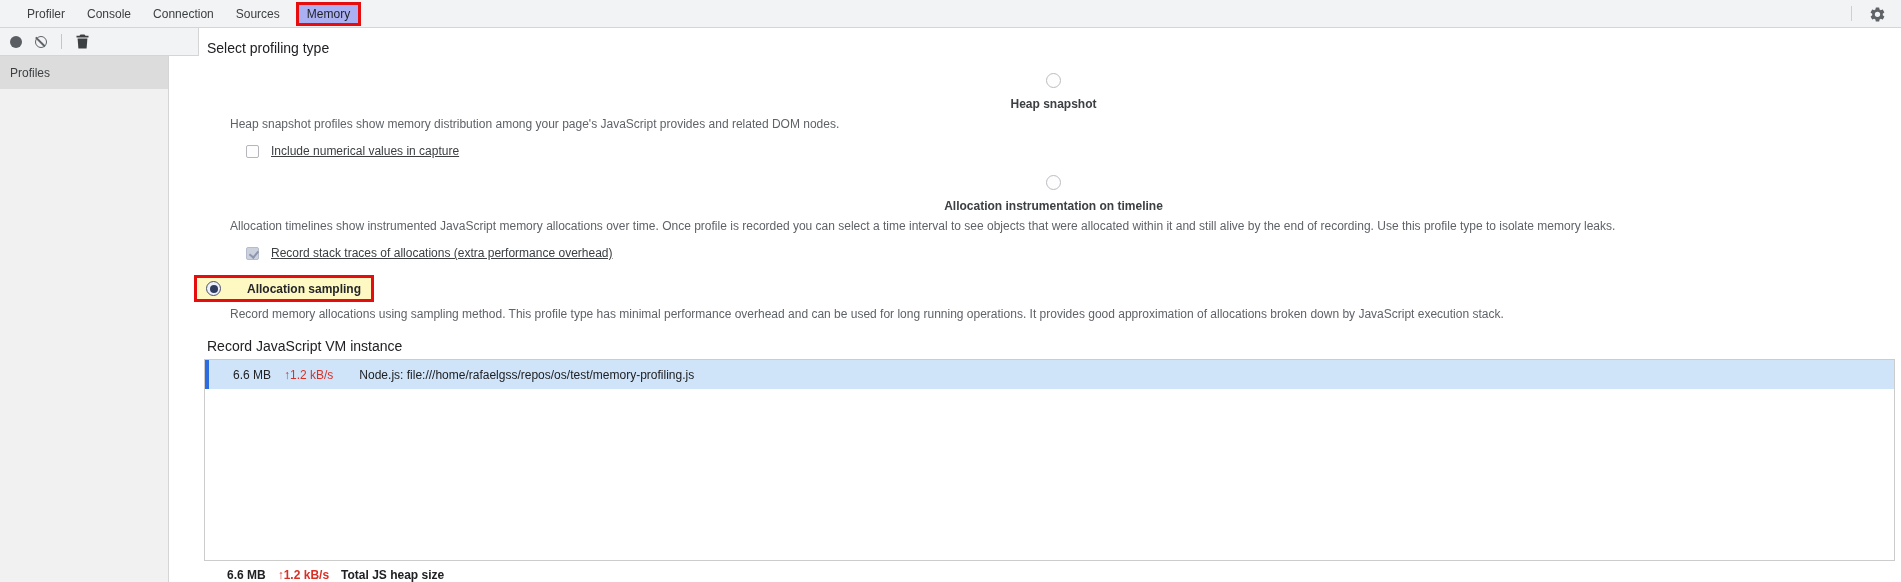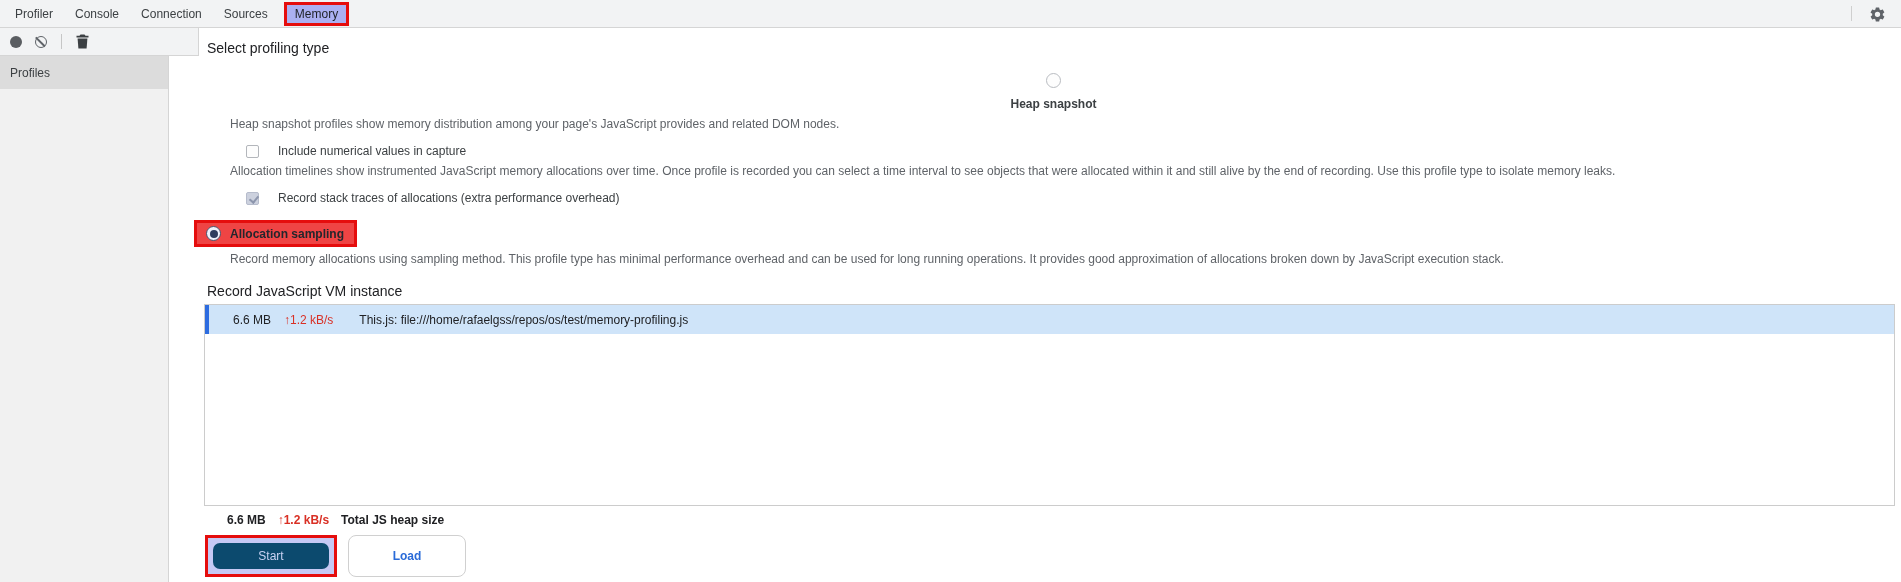--- a/index.html
+++ b/index.html
@@ -9,21 +9,21 @@
     background:#ffffff;
     font-family:"Liberation Sans","DejaVu Sans",sans-serif;
     font-size:12px; color:#3c4043;
     -webkit-font-smoothing:antialiased;
   }
 
   
   .tabbar {
     position:absolute; top:0; left:0; right:0; height:28px;
     background:#f2f3f4; border-bottom:1px solid #d5d5d5;
-    display:flex; align-items:center; padding-left:4px;
+    display:flex; align-items:center; padding-left:16px;
   }
   .tab {
     padding:0 11px; height:27px; display:flex; align-items:center;
     color:#3c4043; cursor:default; white-space:nowrap;
   }
   .tab.active {
     height:auto; background:#abb0f2; border:3px solid #e50d0d;
     padding:2px 8px; margin-left:5px; color:#1d2026;
   }
   .tabbar-divider {
@@ -70,33 +70,33 @@
   .radio {
     width:15px; height:15px; border:1.5px solid #b9bcc1; border-radius:50%;
     background:#fdfdfd; position:relative; flex:none;
   }
   .radio.selected { border-color:#49526b; background:#eef0fb; }
   .radio.selected::after {
     content:""; position:absolute; inset:2.5px; border-radius:50%; background:#2e3c5e;
   }
   .option-label { font-weight:700; color:#3c4043; }
   .option-desc { margin:6px 0 0 24px; color:#5f6368; }
-  .checkbox-row { display:flex; align-items:center; gap:19px; margin:13px 0 3px 40px; }
+  .checkbox-row { display:flex; align-items:center; gap:12px; margin:13px 0 3px 40px;text-decoration:underline; }
   .checkbox {
     width:13px; height:13px; border:1px solid #b3b6bb; border-radius:2px;
     background:#fdfdfd; position:relative; flex:none;
   }
   .checkbox.checked { background:#ccd1de; border-color:#b6bccc; }
   .checkbox.checked::after {
     content:""; position:absolute; left:4px; top:1px; width:4px; height:7px;
     border:solid #8d96ad; border-width:0 2px 2px 0; transform:rotate(40deg);
   }
   .sampling-wrap {
-    display:inline-flex; align-items:center; gap:9px;
-    border:3px solid #e50d0d; background:#ef4444;
+    display:inline-flex; align-items:center; gap:26px;
+    border:3px solid #e50d0d; background:#fef9c3;
     padding:3px 10px 3px 9px; margin:12px 0 0 -12px;
   }
   .sampling-wrap .option-label { color:#24262c; }
   .desc-sampling { margin-top:5px; }
   .vm-heading { margin-top:17px; }
 
   .vm-table {
     margin:5px 6px 0 -2px; height:202px;
     border:1px solid #cccccc; background:#ffffff; overflow:hidden;
   }
@@ -168,41 +168,45 @@
   <div class="option-row">
     <div class="radio"></div>
     <div class="option-label">Heap snapshot</div>
   </div>
   <div class="option-desc">Heap snapshot profiles show memory distribution among your page's JavaScript provides and related DOM nodes.</div>
   <div class="checkbox-row">
     <div class="checkbox"></div>
     <div>Include numerical values in capture</div>
   </div>
 
+  <div class="option-row">
+    <div class="radio"></div>
+    <div class="option-label">Allocation instrumentation on timeline</div>
+  </div>
   <div class="option-desc">Allocation timelines show instrumented JavaScript memory allocations over time. Once profile is recorded you can select a time interval to see objects that were allocated within it and still alive by the end of recording. Use this profile type to isolate memory leaks.</div>
   <div class="checkbox-row">
     <div class="checkbox checked"></div>
     <div>Record stack traces of allocations (extra performance overhead)</div>
   </div>
 
   <div>
     <div class="sampling-wrap">
       <div class="radio selected"></div>
       <div class="option-label">Allocation sampling</div>
     </div>
   </div>
   <div class="option-desc desc-sampling">Record memory allocations using sampling method. This profile type has minimal performance overhead and can be used for long running operations. It provides good approximation of allocations broken down by JavaScript execution stack.</div>
 
   <div class="section-heading vm-heading">Record JavaScript VM instance</div>
 
   <div class="vm-table">
     <div class="vm-row selected">
       <div class="vm-size">6.6 MB</div>
       <div class="vm-rate">↑1.2 kB/s</div>
-      <div class="vm-name">This.js: file:///home/rafaelgss/repos/os/test/memory-profiling.js</div>
+      <div class="vm-name">Node.js: file:///home/rafaelgss/repos/os/test/memory-profiling.js</div>
     </div>
   </div>
 
   <div class="heap-footer">
     <div>6.6 MB</div>
     <div class="rate">↑1.2 kB/s</div>
     <div>Total JS heap size</div>
   </div>
 
   <div class="buttons-row">

